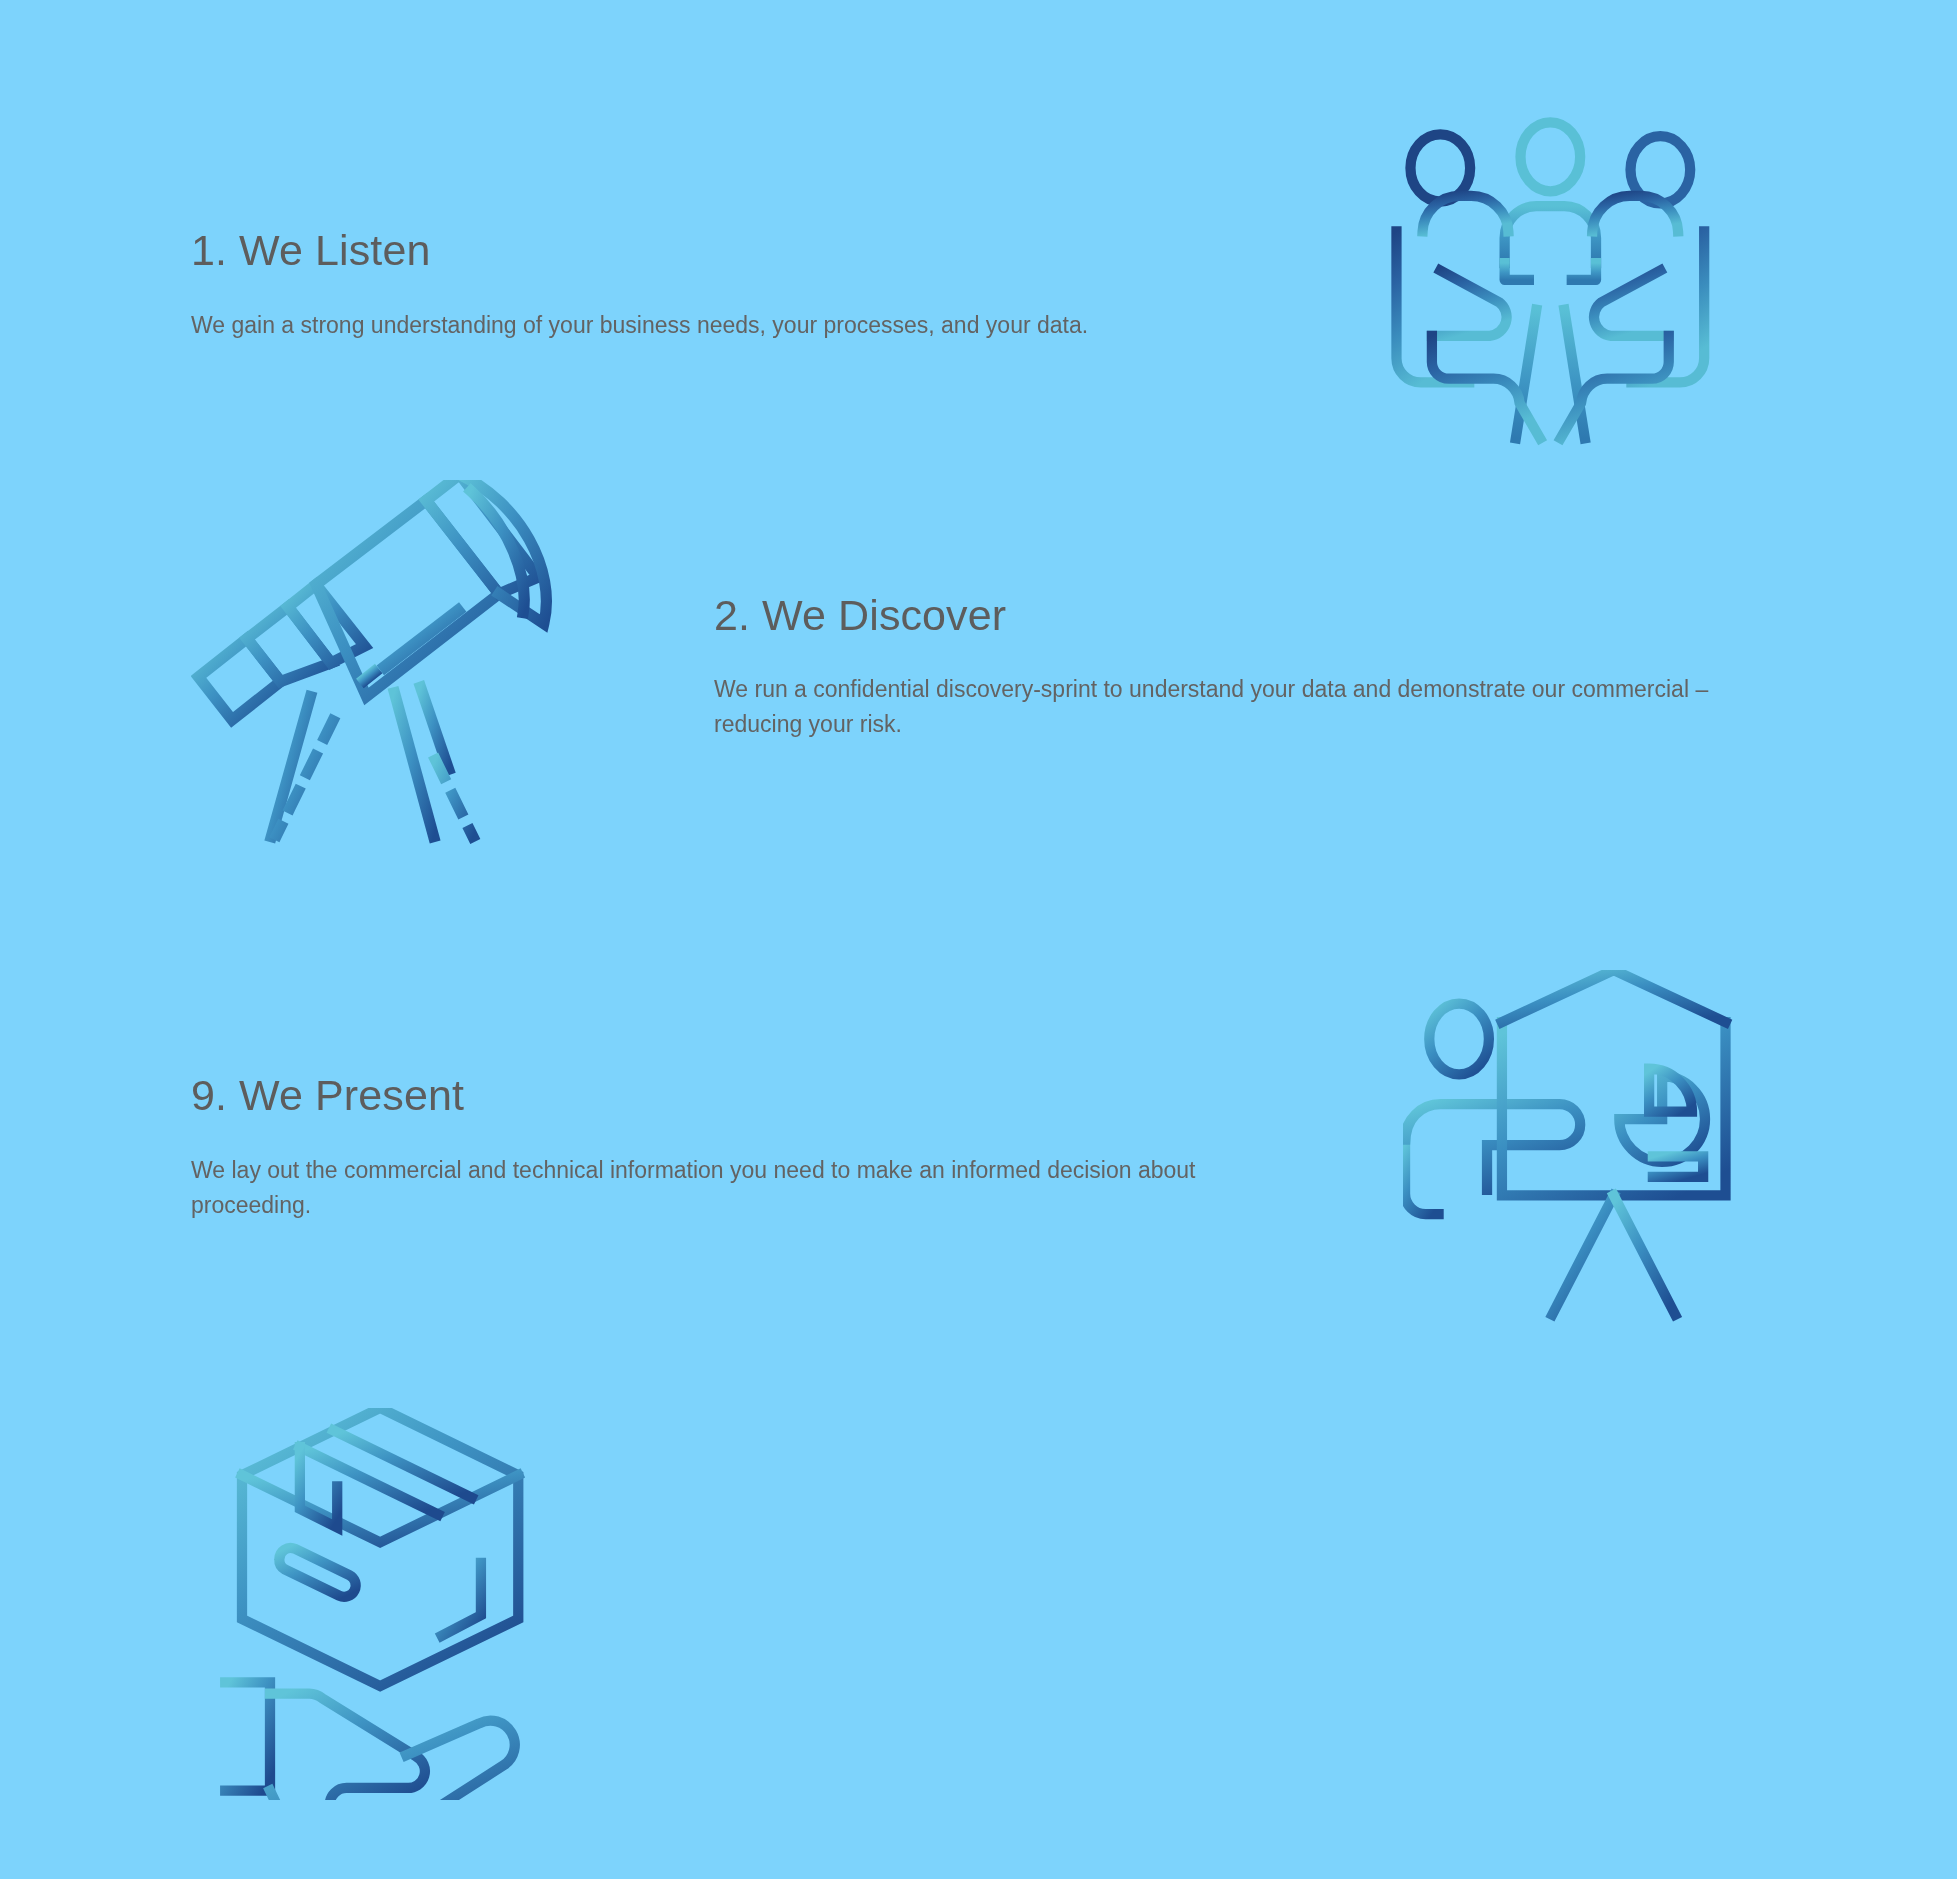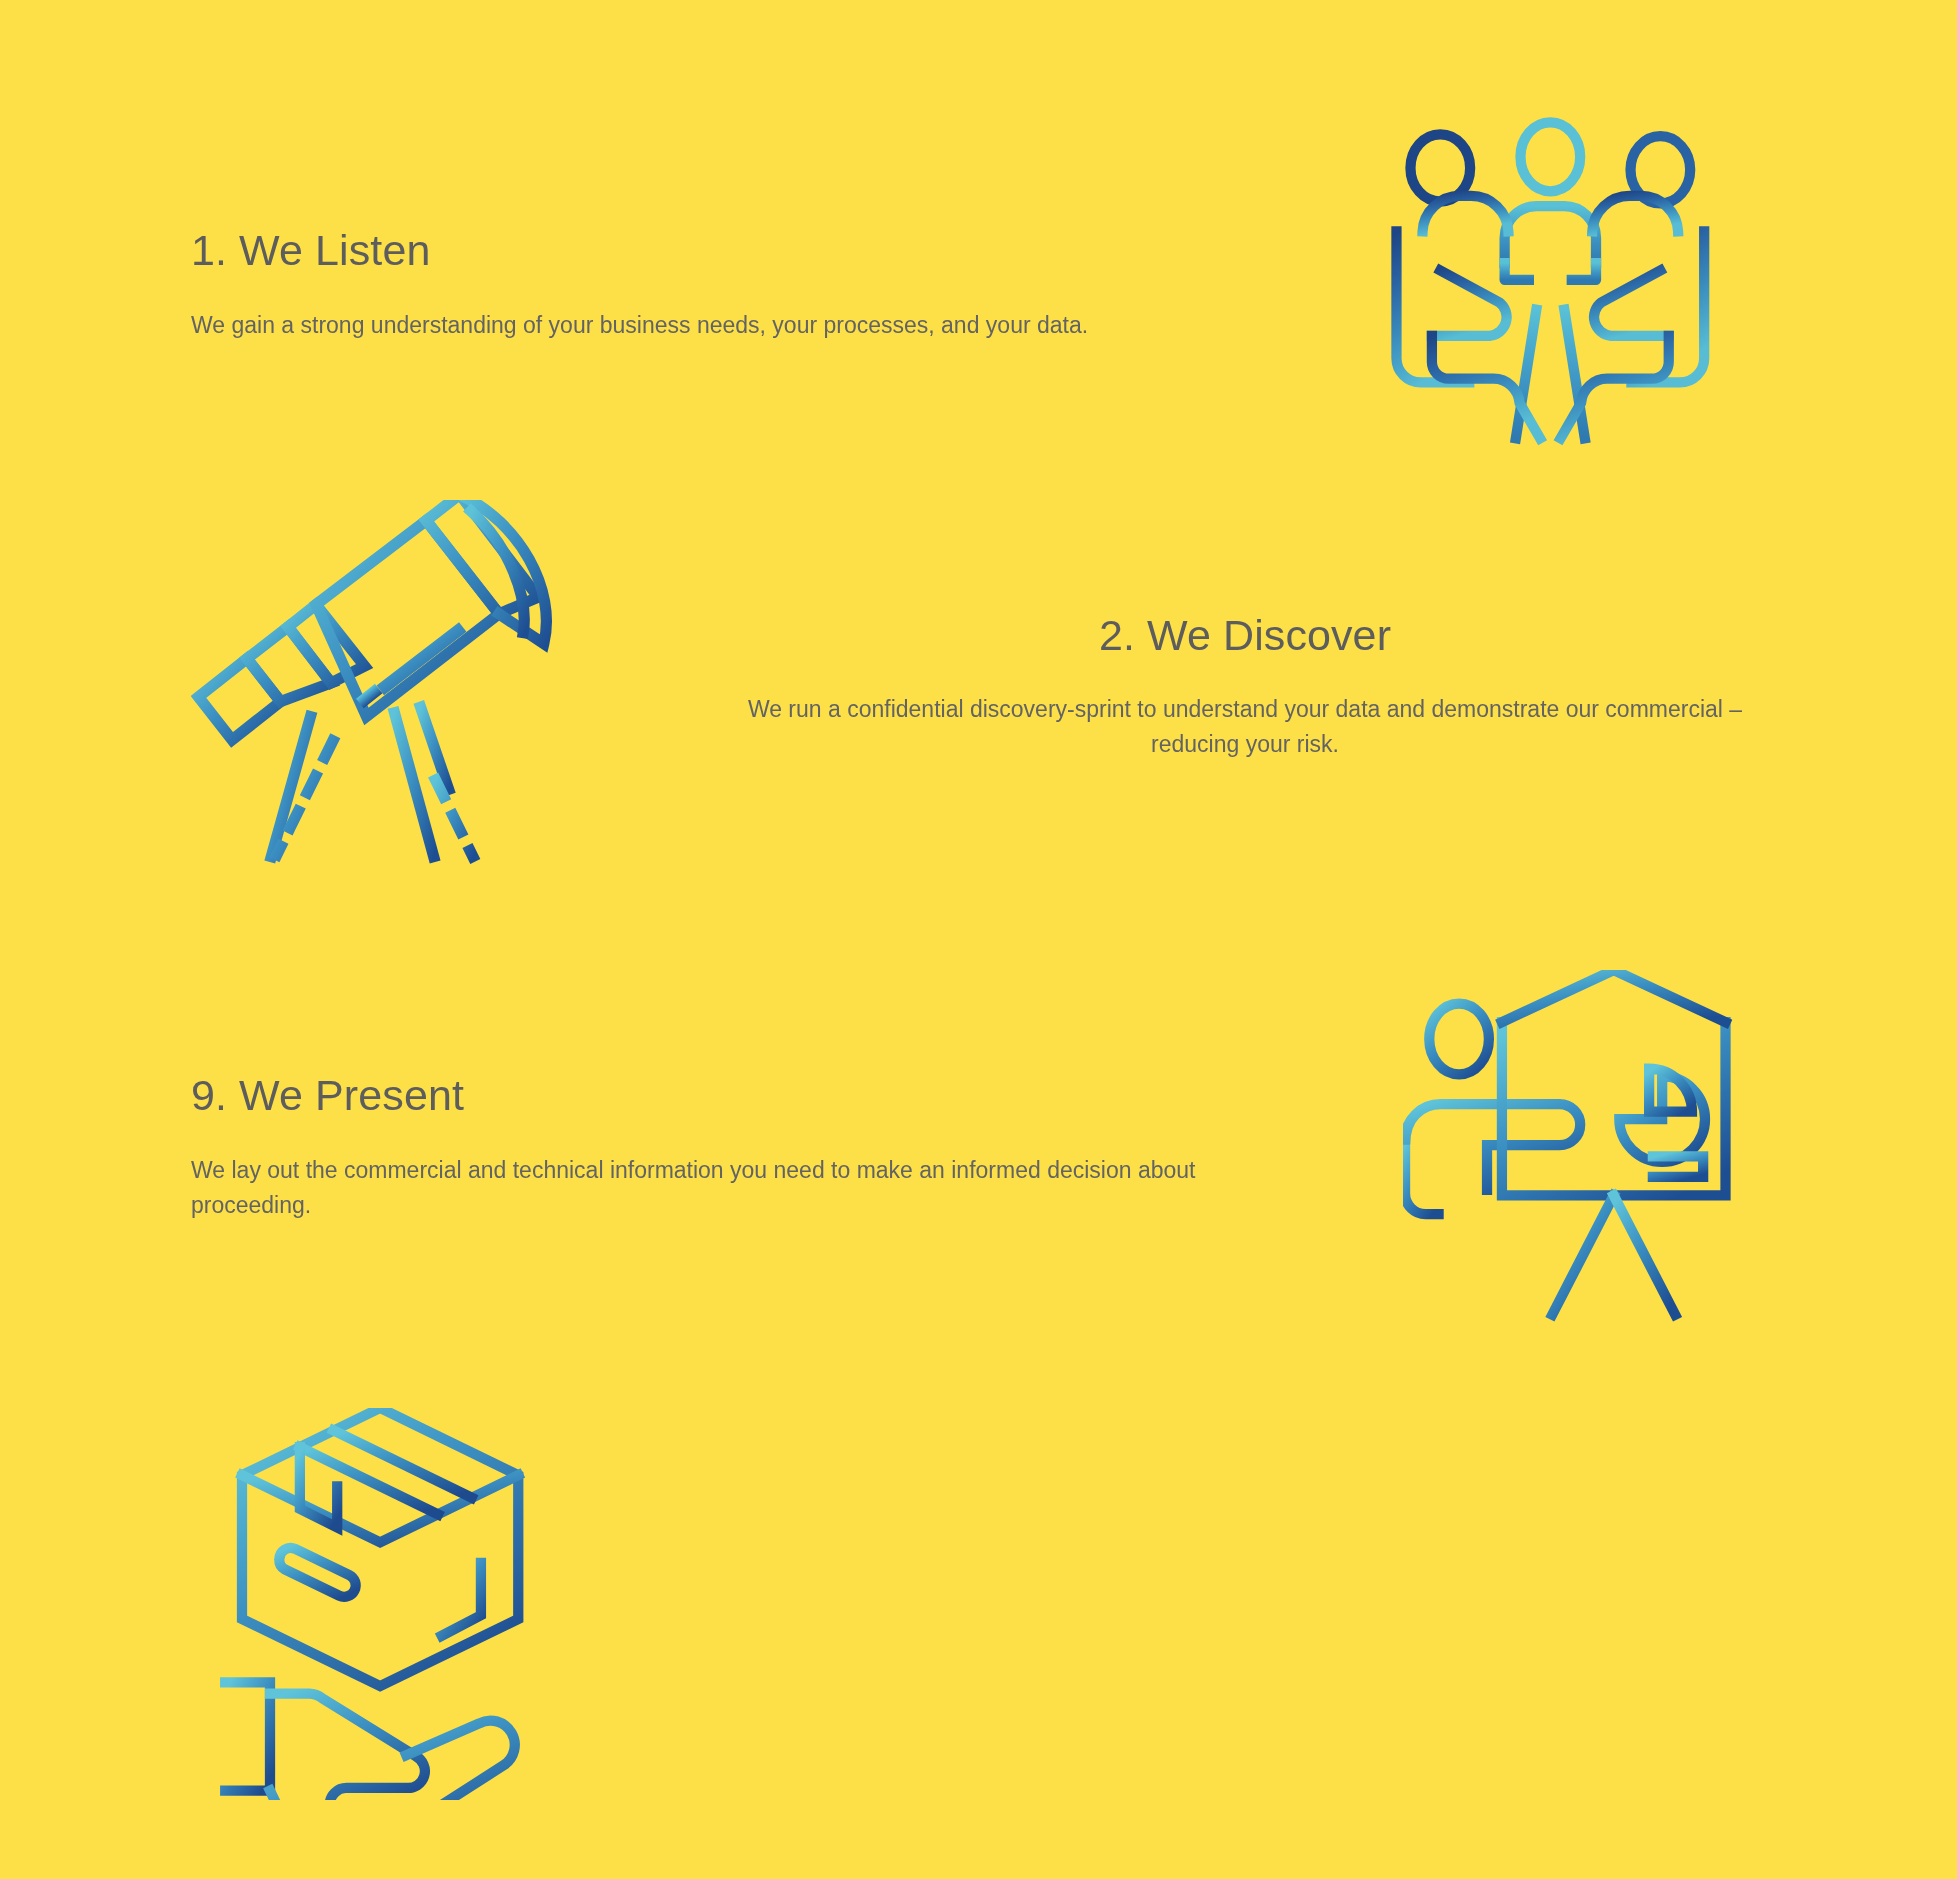--- a/index.html
+++ b/index.html
@@ -14,21 +14,21 @@
   body {
     font-family: "Liberation Sans", "DejaVu Sans", sans-serif;
     color: #5d5d5d;
     -webkit-font-smoothing: antialiased;
   }
 
   .process-page {
     position: relative;
     width: 1958px;
     height: 1879px;
-    background: #fde047;
+    background: #7dd3fc;
     overflow: hidden;
   }
 
   
   .step {
     position: absolute;
     display: flex;
     align-items: center;
   }
 
@@ -55,21 +55,21 @@
 
   .step-icon {
     display: block;
     flex: 0 0 auto;
   }
 
   .step-icon svg { display: block; }
 
   
   .step-1 { left: 191px;  top: 112px;  width: 1585px; }
-  .step-2 { left: 191px;  top: 500px;  width: 1585px; text-align: center; }
+  .step-2 { left: 191px;  top: 480px;  width: 1585px; }
   .step-3 { left: 191px;  top: 970px; width: 1585px; }
   .step-4 { left: 191px;  top: 1408px; width: 1585px; }
 
   
   .step-1 .step-text { width: 932px; }
   .step-1 .step-icon { margin-left: 266px; }
 
   
   .step-2 .step-icon { margin-left: 0px; }
   .step-2 .step-text { width: 1100px; margin-left: 131px; padding-top: 9.3px; }

